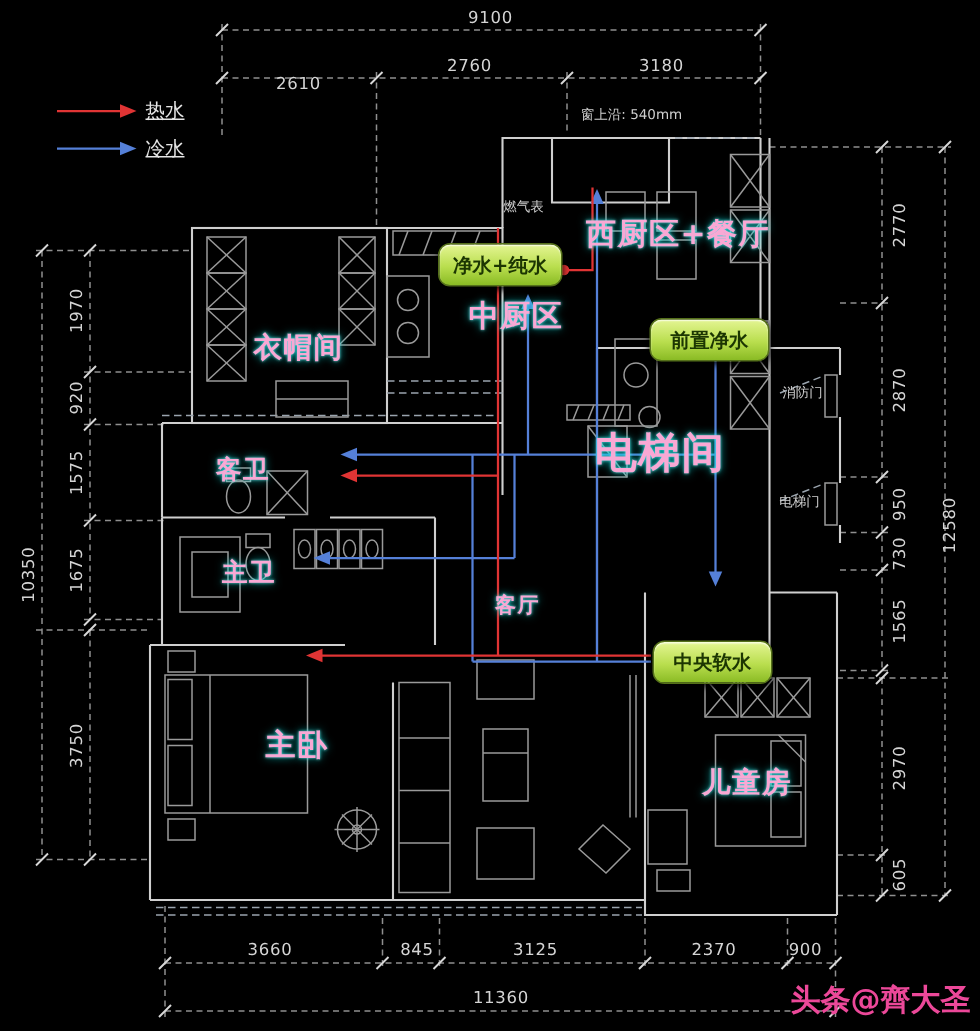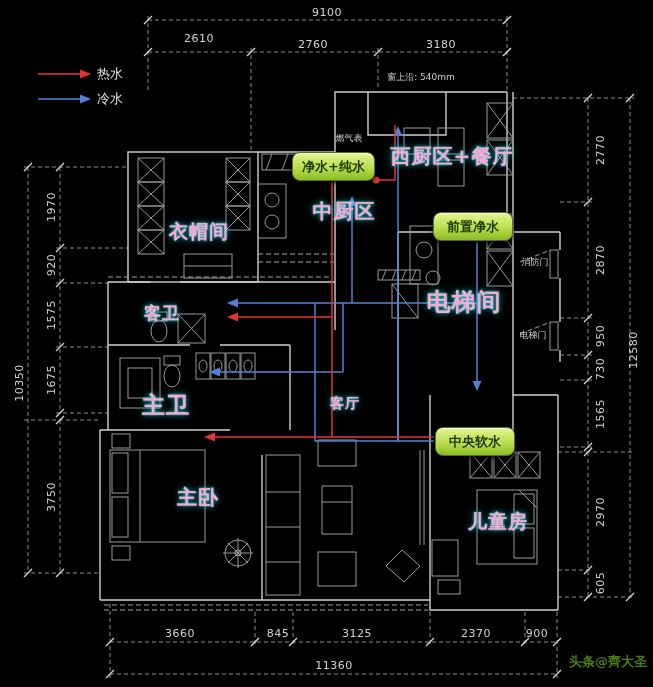--- a/index.html
+++ b/index.html
@@ -12,22 +12,22 @@
   .room{position:absolute;color:#f9a8d4;font-weight:bold;white-space:nowrap;
         transform:translate(-50%,-50%);letter-spacing:1px;
         text-shadow:0 0 6px rgba(0,220,220,.8),0 0 2px rgba(140,255,255,.9);}
   .equip{position:absolute;display:flex;align-items:center;justify-content:center;
         background:linear-gradient(180deg,#e4f593 0%,#b9de4e 55%,#8abb24 100%);
         border:1px solid #55701a;border-radius:8px;
         box-shadow:0 2px 4px rgba(0,0,0,.85), inset 0 1px 1px rgba(255,255,255,.75);
         color:#1c3602;font-size:13px;font-weight:bold;white-space:nowrap;z-index:5;}
   .ann{position:absolute;color:#cfcfcf;font-size:9px;white-space:nowrap;
        transform:translate(-50%,-50%);text-align:right;}
-  .legend-label{position:absolute;color:#e6e6e6;font-size:13px;transform:translate(0,-50%);white-space:nowrap;}
-  .watermark{position:absolute;color:#4d7c0f;font-size:13px;font-weight:bold;white-space:nowrap;}
+  .legend-label{position:absolute;color:#e6e6e6;font-size:13px;transform:translate(0,-50%);white-space:nowrap;text-decoration:underline;}
+  .watermark{position:absolute;color:#ec4899;font-size:20px;font-weight:bold;white-space:nowrap;}
 </style>
 </head>
 <body>
 
 <div class="stage">
 
   <svg width="653" height="687" viewBox="0 0 653 687">
 
     <g stroke="#8f8f8f" stroke-width="1" fill="none" stroke-dasharray="4 3">
       <path d="M148,20 H507"></path>
@@ -265,21 +265,21 @@
       <polygon points="227,317 238,312.5 238,321.5"></polygon>
       <polygon points="204,437 215,432.5 215,441.5"></polygon>
       <polygon points="91,74 80,69.5 80,78.5"></polygon>
     </g>
   </svg>
 
   <span class="legend-label" style="left:97px;top:74px">热水</span>
   <span class="legend-label" style="left:97px;top:99px">冷水</span>
 
   <span class="dim" style="left:327px;top:12px">9100</span>
-  <span class="dim" style="left:199px;top:38px">2610</span>
+  <span class="dim" style="left:199px;top:56px">2610</span>
   <span class="dim" style="left:313px;top:44px">2760</span>
   <span class="dim" style="left:441px;top:44px">3180</span>
 
   <span class="dim v" style="left:19px;top:383px">10350</span>
   <span class="dim v" style="left:51px;top:207px">1970</span>
   <span class="dim v" style="left:51px;top:265px">920</span>
   <span class="dim v" style="left:51px;top:315px">1575</span>
   <span class="dim v" style="left:51px;top:380px">1675</span>
   <span class="dim v" style="left:51px;top:497px">3750</span>
 
@@ -295,28 +295,28 @@
   <span class="dim" style="left:180px;top:633px">3660</span>
   <span class="dim" style="left:278px;top:633px">845</span>
   <span class="dim" style="left:357px;top:633px">3125</span>
   <span class="dim" style="left:476px;top:633px">2370</span>
   <span class="dim" style="left:537px;top:633px">900</span>
   <span class="dim" style="left:334px;top:665px">11360</span>
 
   <span class="room" style="left:199px;top:232px;font-size:19px">衣帽间</span>
   <span class="room" style="left:344px;top:211px;font-size:20px">中厨区</span>
   <span class="room" style="left:452px;top:156px;font-size:20px">西厨区+餐厅</span>
-  <span class="room" style="left:464px;top:302px;font-size:24px">电梯间</span>
+  <span class="room" style="left:440px;top:302px;font-size:28px">电梯间</span>
   <span class="room" style="left:162px;top:313px;font-size:17px">客卫</span>
-  <span class="room" style="left:166px;top:405px;font-size:23px">主卫</span>
+  <span class="room" style="left:166px;top:382px;font-size:17px">主卫</span>
   <span class="room" style="left:345px;top:404px;font-size:14px">客厅</span>
   <span class="room" style="left:198px;top:497px;font-size:20px">主卧</span>
   <span class="room" style="left:498px;top:522px;font-size:19px">儿童房</span>
 
-  <div class="equip" style="left:292px;top:152px;width:81px;height:27px">净水+纯水</div>
+  <div class="equip" style="left:292px;top:162px;width:81px;height:27px">净水+纯水</div>
   <div class="equip" style="left:433px;top:212px;width:78px;height:27px">前置净水</div>
   <div class="equip" style="left:435px;top:427px;width:78px;height:27px">中央软水</div>
 
   <span class="ann" style="left:421px;top:77px">窗上沿: 540mm</span>
   <span class="ann" style="left:349px;top:138px">燃气表</span>
   <span class="ann" style="left:535px;top:262px">消防门</span>
   <span class="ann" style="left:533px;top:335px">电梯门</span>
 
   <span class="watermark" style="right:6px;top:653px">头条@齊大圣</span>
 

